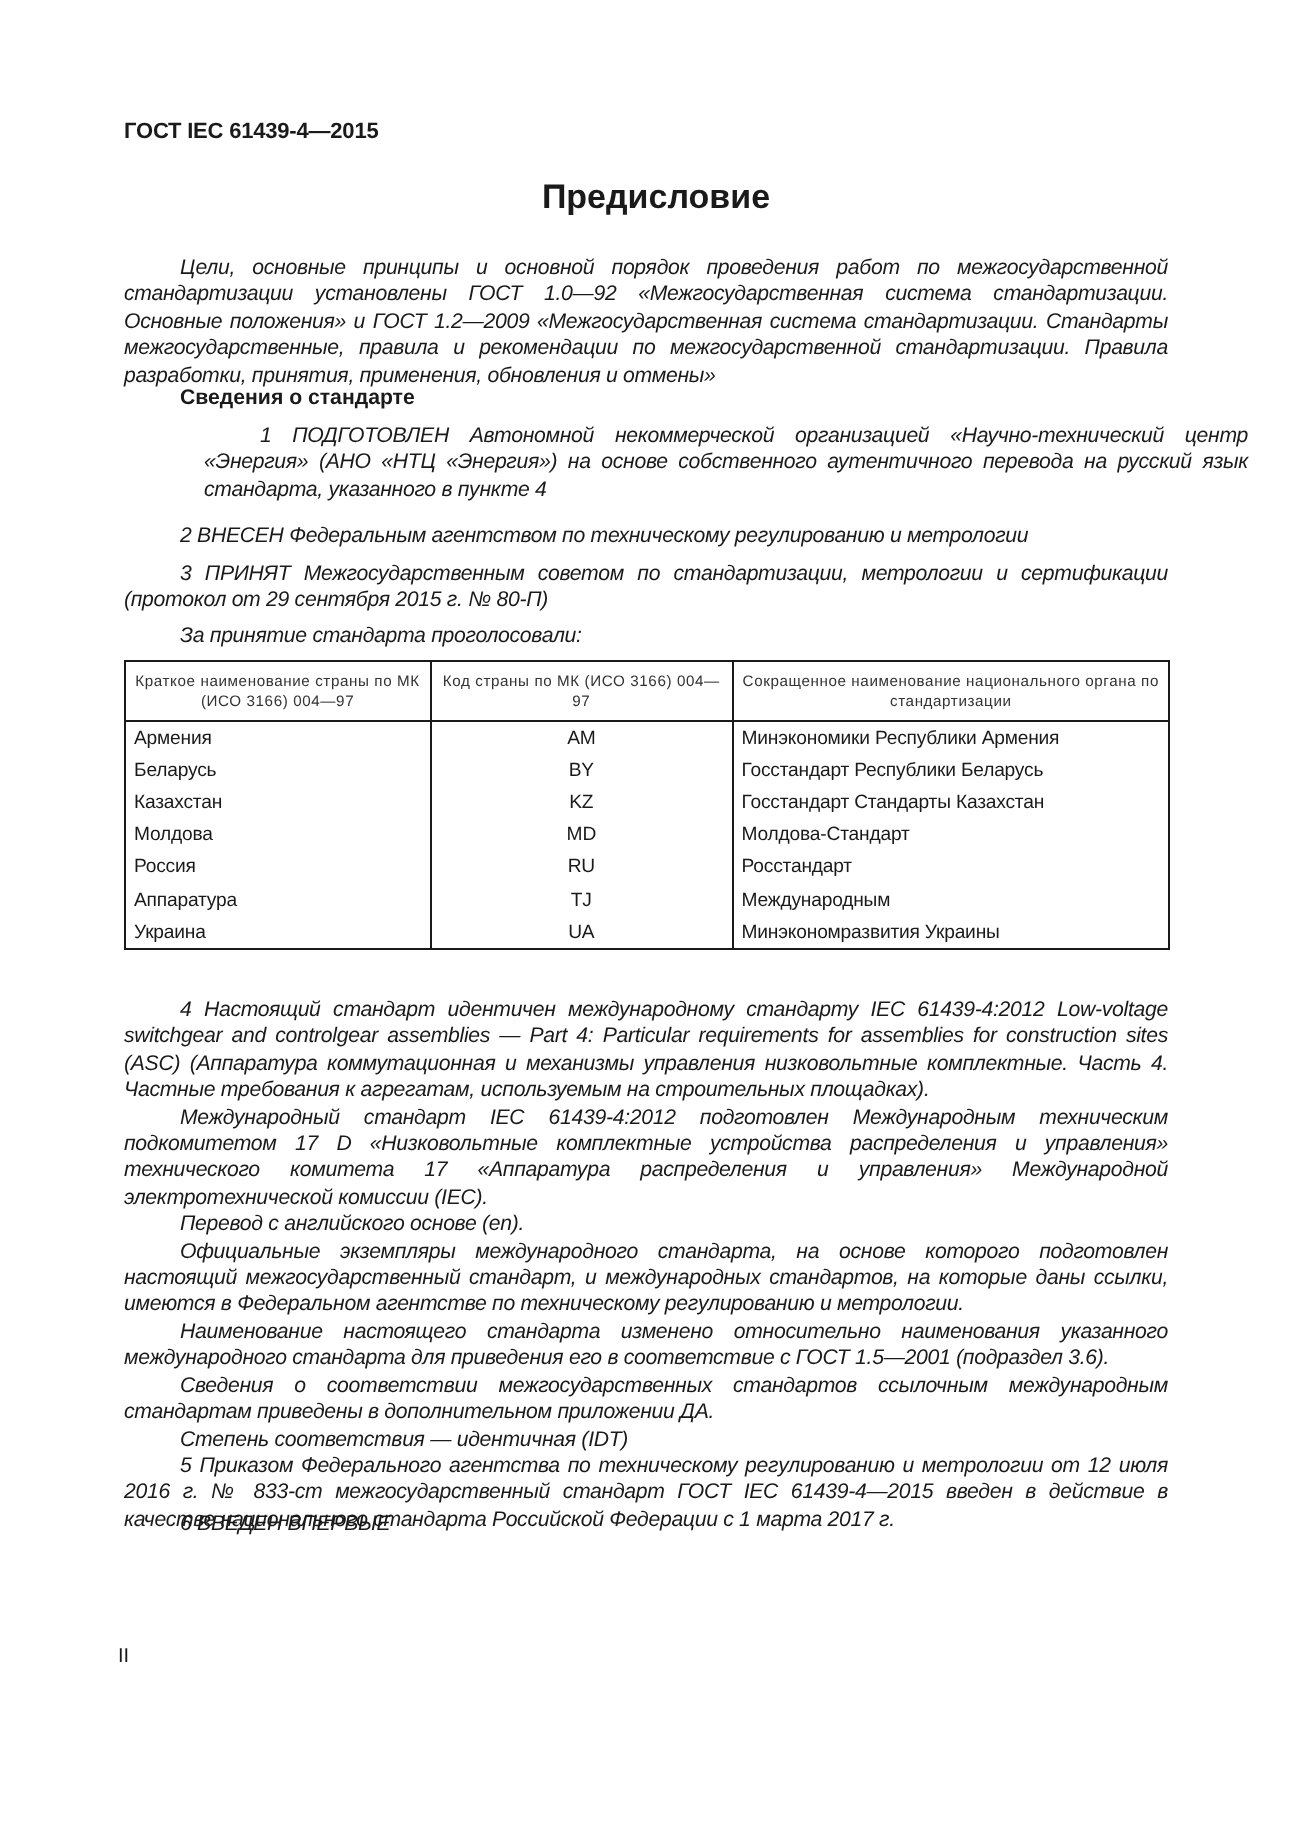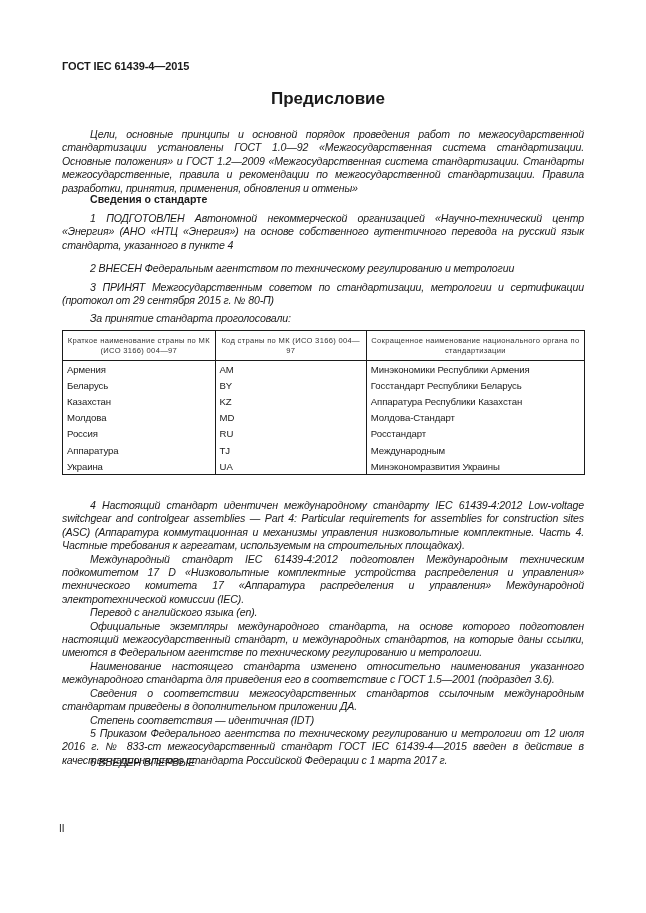--- a/index.html
+++ b/index.html
@@ -34,40 +34,40 @@
       font-weight: normal; font-size: 7.6px; color: #333;
       letter-spacing: 0.3px; line-height: 10px;
       padding: 5px 2px 4px 2px; text-align: center; vertical-align: middle;
       border-left: 1px solid #1a1a1a; border-bottom: 1.2px solid #1a1a1a;
     }
     .vote-table th:first-child, .vote-table td:first-child { border-left: none; margin-left: 44px; }
     .vote-table td {
       border-left: 1px solid #1a1a1a; padding: 1px 4px; height: 14.2px;
       font-size: 9.6px;
     }
-    .vote-table td.code { }
+    .vote-table td.code { text-align: center; }
     .col1 { width: 152px; } .col2 { width: 152px; } .col3 { width: 219px; }
     .page-number {
       position: absolute; left: 59px; top: 823px; font-size: 10px;
     }
   </style>
 </head>
 <body>
 
 <div class="page-header">ГОСТ IEC 61439-4—2015</div>
 
 <div class="page-title">Предисловие</div>
 
 <div class="body-text" style="top:128px;">
   <p>Цели, основные принципы и основной порядок проведения работ по межгосударственной стандартизации установлены ГОСТ 1.0—92 «Межгосударственная система стандартизации. Основные положения» и ГОСТ 1.2—2009 «Межгосударственная система стандартизации. Стандарты межгосударственные, правила и рекомендации по межгосударственной стандартизации. Правила разработки, принятия, применения, обновления и отмены»</p>
 </div>
 
 <div class="section-heading" style="top:193px;">Сведения о стандарте</div>
 
-<div class="body-text" style="top:212px;">
+<div class="body-text" style="top:212px;margin-left:40px;">
   <p>1 ПОДГОТОВЛЕН Автономной некоммерческой организацией «Научно-технический центр «Энергия» (АНО «НТЦ «Энергия») на основе собственного аутентичного перевода на русский язык стандарта, указанного в пункте 4</p>
 </div>
 
 <div class="body-text" style="top:262px;">
   <p>2 ВНЕСЕН Федеральным агентством по техническому регулированию и метрологии</p>
 </div>
 
 <div class="body-text" style="top:281px;">
   <p>3 ПРИНЯТ Межгосударственным советом по стандартизации, метрологии и сертификации (протокол от 29 сентября 2015 г. № 80-П)</p>
 </div>
@@ -91,21 +91,21 @@
       <td>Минэкономики Республики Армения</td>
     </tr>
     <tr>
       <td>Беларусь</td>
       <td class="code">BY</td>
       <td>Госстандарт Республики Беларусь</td>
     </tr>
     <tr>
       <td>Казахстан</td>
       <td class="code">KZ</td>
-      <td>Аппаратура Республики Казахстан</td>
+      <td>Госстандарт Стандарты Казахстан</td>
     </tr>
     <tr>
       <td>Молдова</td>
       <td class="code">MD</td>
       <td>Молдова-Стандарт</td>
     </tr>
     <tr>
       <td>Россия</td>
       <td class="code">RU</td>
       <td>Росстандарт</td>
@@ -119,21 +119,21 @@
       <td>Украина</td>
       <td class="code">UA</td>
       <td>Минэкономразвития Украины</td>
     </tr>
   </tbody>
 </table>
 
 <div class="body-text" style="top:499px;">
   <p>4 Настоящий стандарт идентичен международному стандарту IEC 61439-4:2012 Low-voltage switchgear and controlgear assemblies — Part 4: Particular requirements for assemblies for construction sites (ASC) (Аппаратура коммутационная и механизмы управления низковольтные комплектные. Часть 4. Частные требования к агрегатам, используемым на строительных площадках).</p>
   <p>Международный стандарт IEC 61439-4:2012 подготовлен Международным техническим подкомитетом 17 D «Низковольтные комплектные устройства распределения и управления» технического комитета 17 «Аппаратура распределения и управления» Международной электротехнической комиссии (IEC).</p>
-  <p>Перевод с английского языка (en).</p>
+  <p>Перевод с английского основе (en).</p>
   <p>Официальные экземпляры международного стандарта, на основе которого подготовлен настоящий межгосударственный стандарт, и международных стандартов, на которые даны ссылки, имеются в Федеральном агентстве по техническому регулированию и метрологии.</p>
   <p>Наименование настоящего стандарта изменено относительно наименования указанного международного стандарта для приведения его в соответствие с ГОСТ 1.5—2001 (подраздел 3.6).</p>
   <p>Сведения о соответствии межгосударственных стандартов ссылочным международным стандартам приведены в дополнительном приложении ДА.</p>
   <p>Степень соответствия — идентичная (IDT)</p>
   <p>5 Приказом Федерального агентства по техническому регулированию и метрологии от 12 июля 2016 г. № 833-ст межгосударственный стандарт ГОСТ IEC 61439-4—2015 введен в действие в качестве национального стандарта Российской Федерации с 1 марта 2017 г.</p>
 </div>
 
 <div class="body-text" style="top:756px;">
   <p>6 ВВЕДЕН ВПЕРВЫЕ</p>
 </div>

